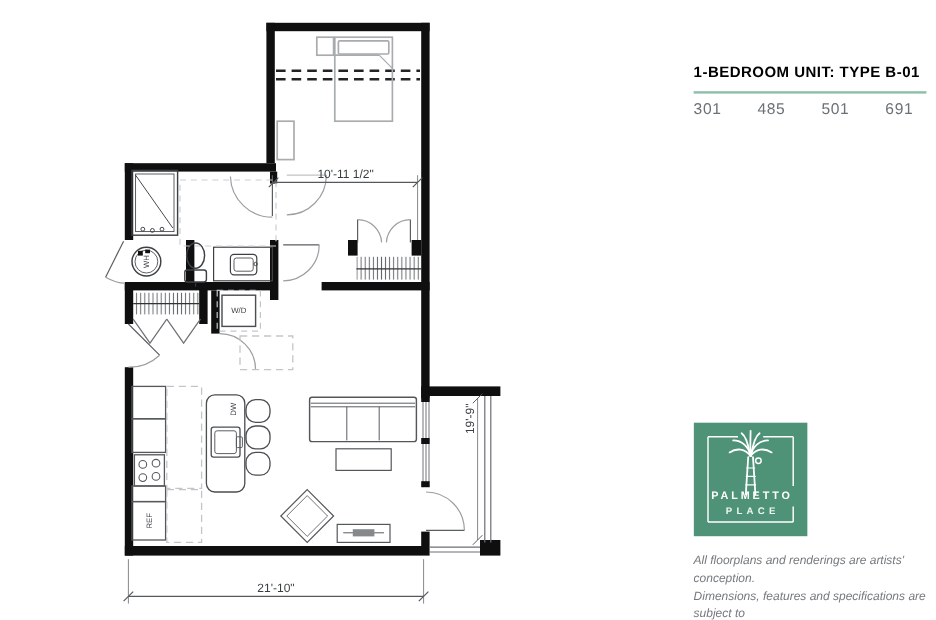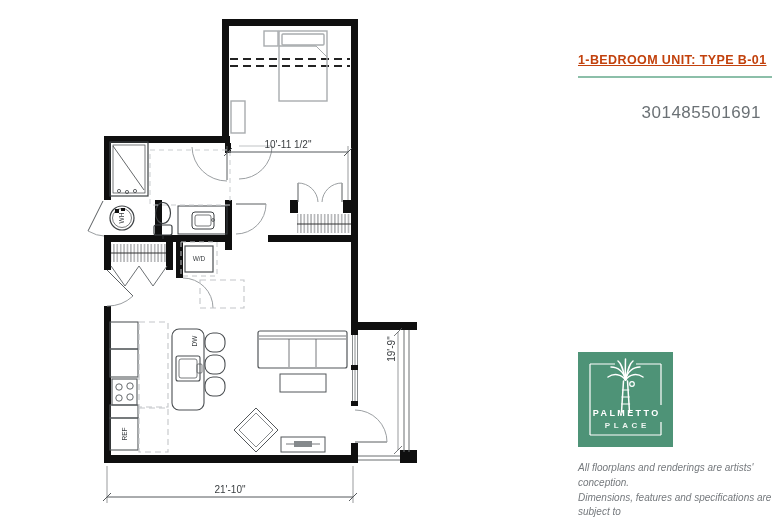--- a/index.html
+++ b/index.html
@@ -1,24 +1,24 @@
 <!DOCTYPE html>
 <html><head>
 <meta charset="utf-8">
 <style>
   html,body{margin:0;padding:0;background:#ffffff;}
   .page{position:relative;width:780px;height:517px;background:#ffffff;overflow:hidden;
         font-family:"Liberation Sans", sans-serif;}
   .plan-svg{position:absolute;left:0;top:0;}
   
   .panel{position:absolute;left:578px;top:53px;width:194px;}
-  .panel-title{font-size:12.5px;font-weight:bold;color:#c2410c;letter-spacing:0.4px;text-decoration:underline;}
+  .panel-title{font-size:12.5px;font-weight:bold;color:#000000;letter-spacing:0.4px;}
   .panel-rule{height:2px;background:#8cbfa9;margin-top:9px;}
-  .unit-row{display:flex;justify-content:flex-end;width:183px;margin-top:25px;
-            font-size:17px;color:#6b7175;letter-spacing:0.5px;}
+  .unit-row{display:flex;justify-content:space-between;width:183px;margin-top:5px;
+            font-size:13px;color:#6b7175;letter-spacing:0.5px;}
   
   .logo{position:absolute;left:578px;top:352px;width:95px;height:95px;}
   .logo svg{position:absolute;left:0;top:0;}
   .logo-line1{position:absolute;left:0;right:0;top:56px;text-align:center;color:#ffffff;
               font-weight:bold;font-size:9px;letter-spacing:2.4px;text-indent:2.4px;}
   .logo-line2{position:absolute;left:0;right:0;top:69px;text-align:center;color:#eef5f1;
               font-size:8px;letter-spacing:3.6px;text-indent:3.6px;font-weight:bold;}
   
   .disclaimer{position:absolute;left:578px;top:461px;width:212px;font-style:italic;
               color:#75797d;font-size:10px;line-height:14.8px;}

